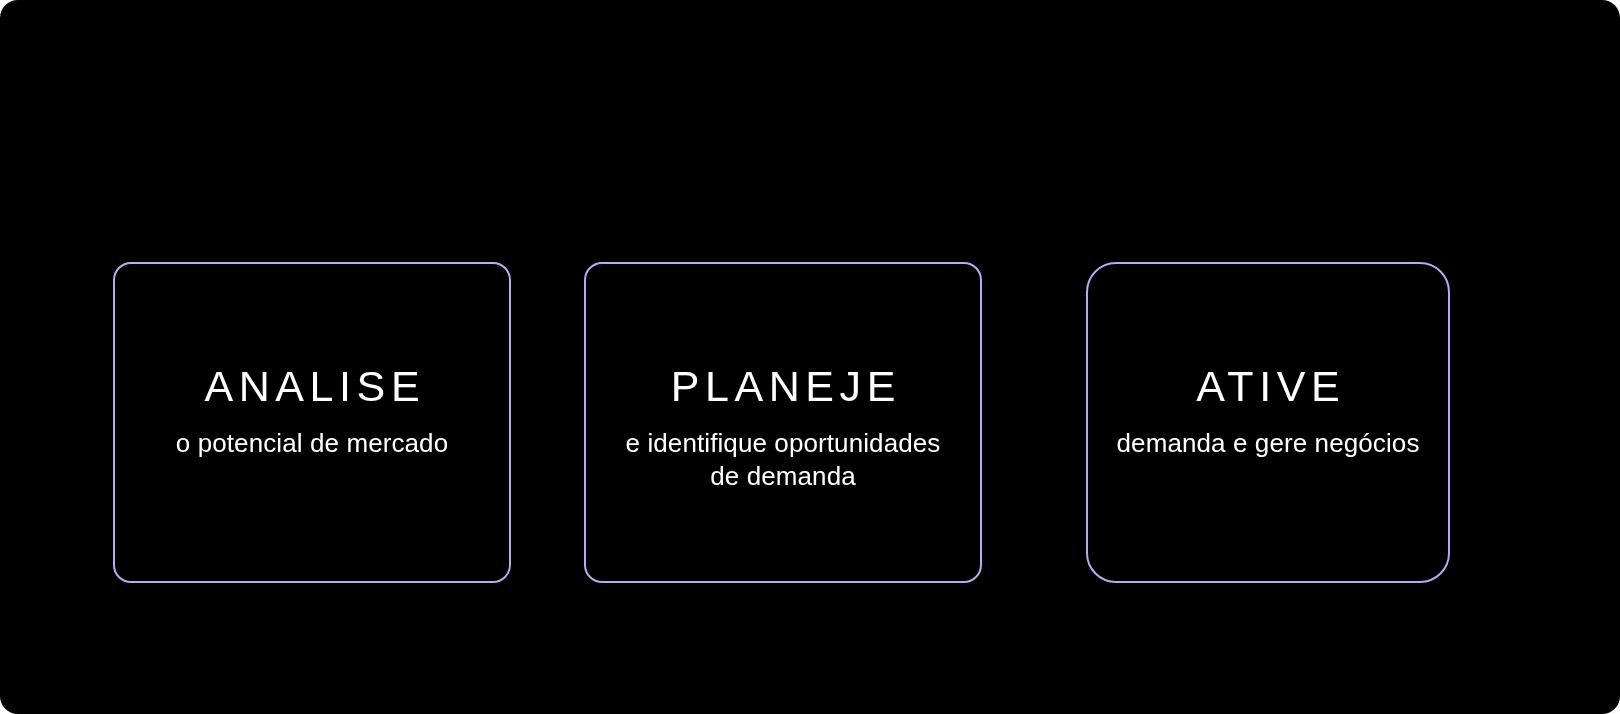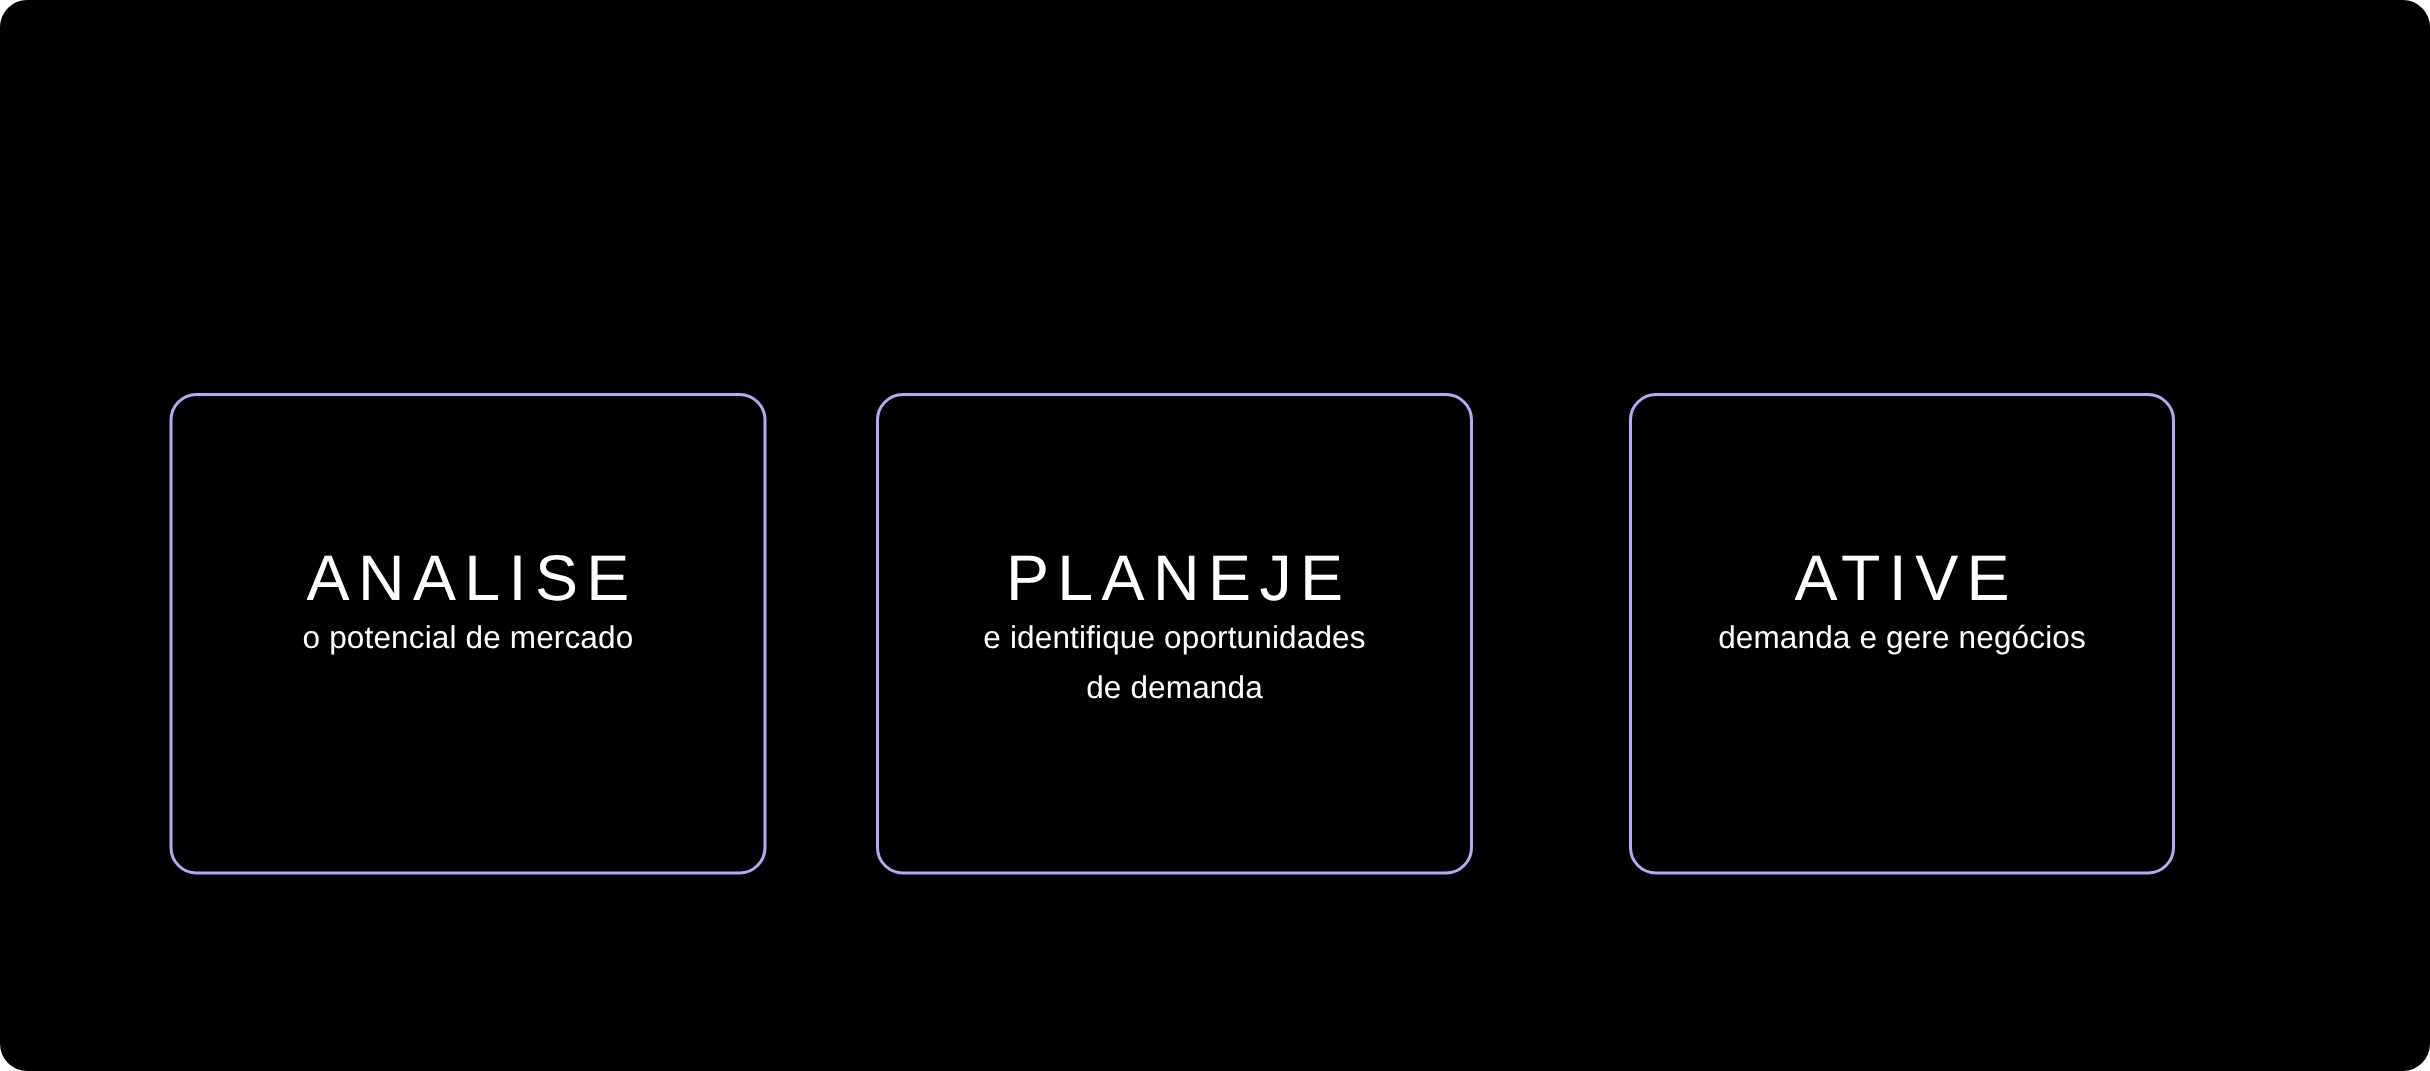--- a/index.html
+++ b/index.html
@@ -53,46 +53,46 @@
     border-radius: 18px;
     background: #000000;
     display: flex;
     flex-direction: column;
     align-items: center;
     justify-content: flex-start;
   }
 
   .card-1 { left: 0px;   width: 398px; }
   .card-2 { left: 471px; width: 398px; padding-left: 20px; }
-  .card-3 { left: 973px; width: 364px; }
+  .card-3 { left: 973px; width: 364px; border-radius: 30px; }
 
   .card-inner {
     position: absolute;
     top: 100px;
     left: 0;
     width: 100%;
     padding: 0 10px;
     box-sizing: border-box;
     text-align: center;
   }
 
   .card-heading {
     color: #ffffff;
     font-size: 43px;
     font-weight: 400;
     letter-spacing: 0.13em;
     text-indent: 0.13em;
     line-height: 1.05;
-    margin: 0 0 0 0;
+    margin: 0 0 18px 0;
     white-space: nowrap;
   }
 
   .card-subtitle {
     color: #ffffff;
-    font-size: 21px;
+    font-size: 26px;
     font-weight: 300;
     letter-spacing: 0.1px;
     line-height: 33px;
     margin: 0;
     padding: 0 18px;
   }
 
   .card-subtitle .sub-line {
     display: block;
   }

